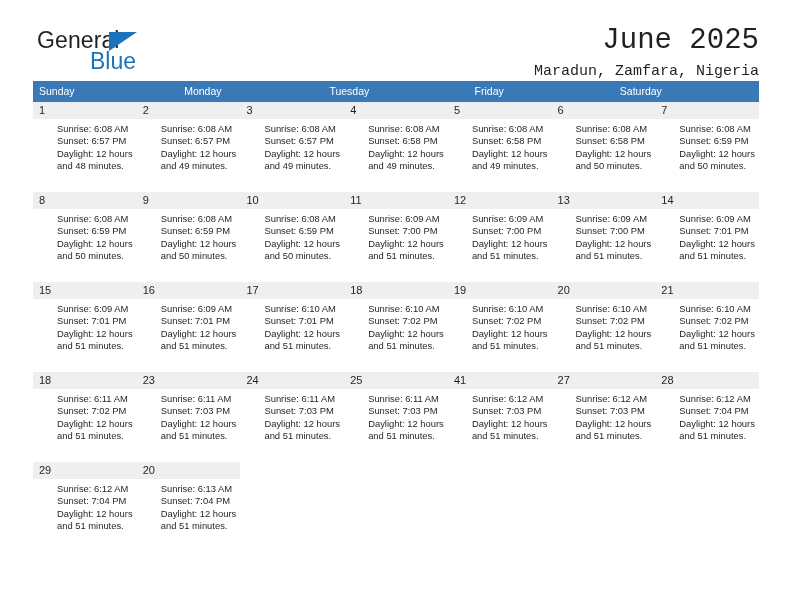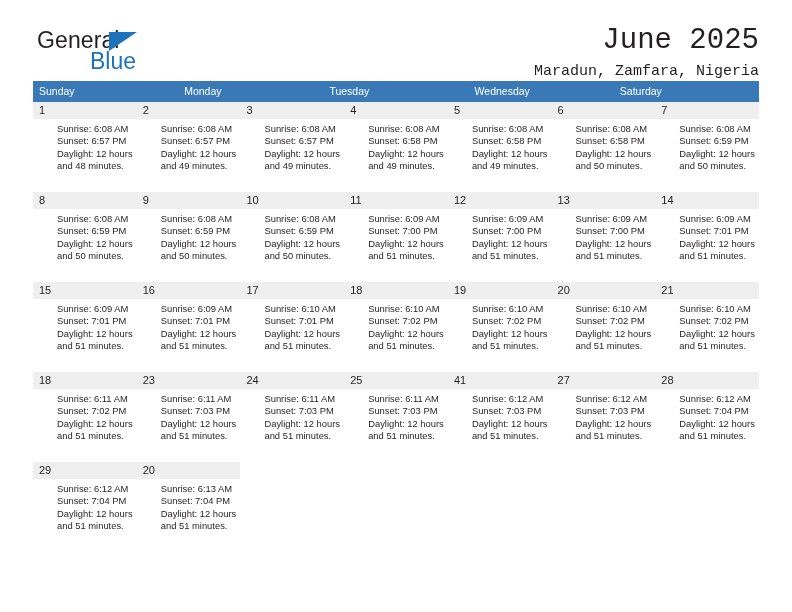--- a/index.html
+++ b/index.html
@@ -162,21 +162,21 @@
       <div class="cal-title">June 2025</div>
       <div class="cal-subtitle">Maradun, Zamfara, Nigeria</div>
     </div>
   </div>
 
   <div class="calendar">
     <div class="weekdays">
       <div class="weekday">Sunday</div>
       <div class="weekday">Monday</div>
       <div class="weekday">Tuesday</div>
-      <div class="weekday">Wednesday</div>
+      <div class="weekday">Friday</div>
       <div class="weekday">Saturday</div>
     </div>
     <div id="weeks-container">
         <div class="week has-days">
           <div class="daycell filled">
             <div class="datenum">1</div>
             <div class="details">
               <div>Sunrise: 6:08 AM</div>
               <div>Sunset: 6:57 PM</div>
               <div>Daylight: 12 hours</div>

